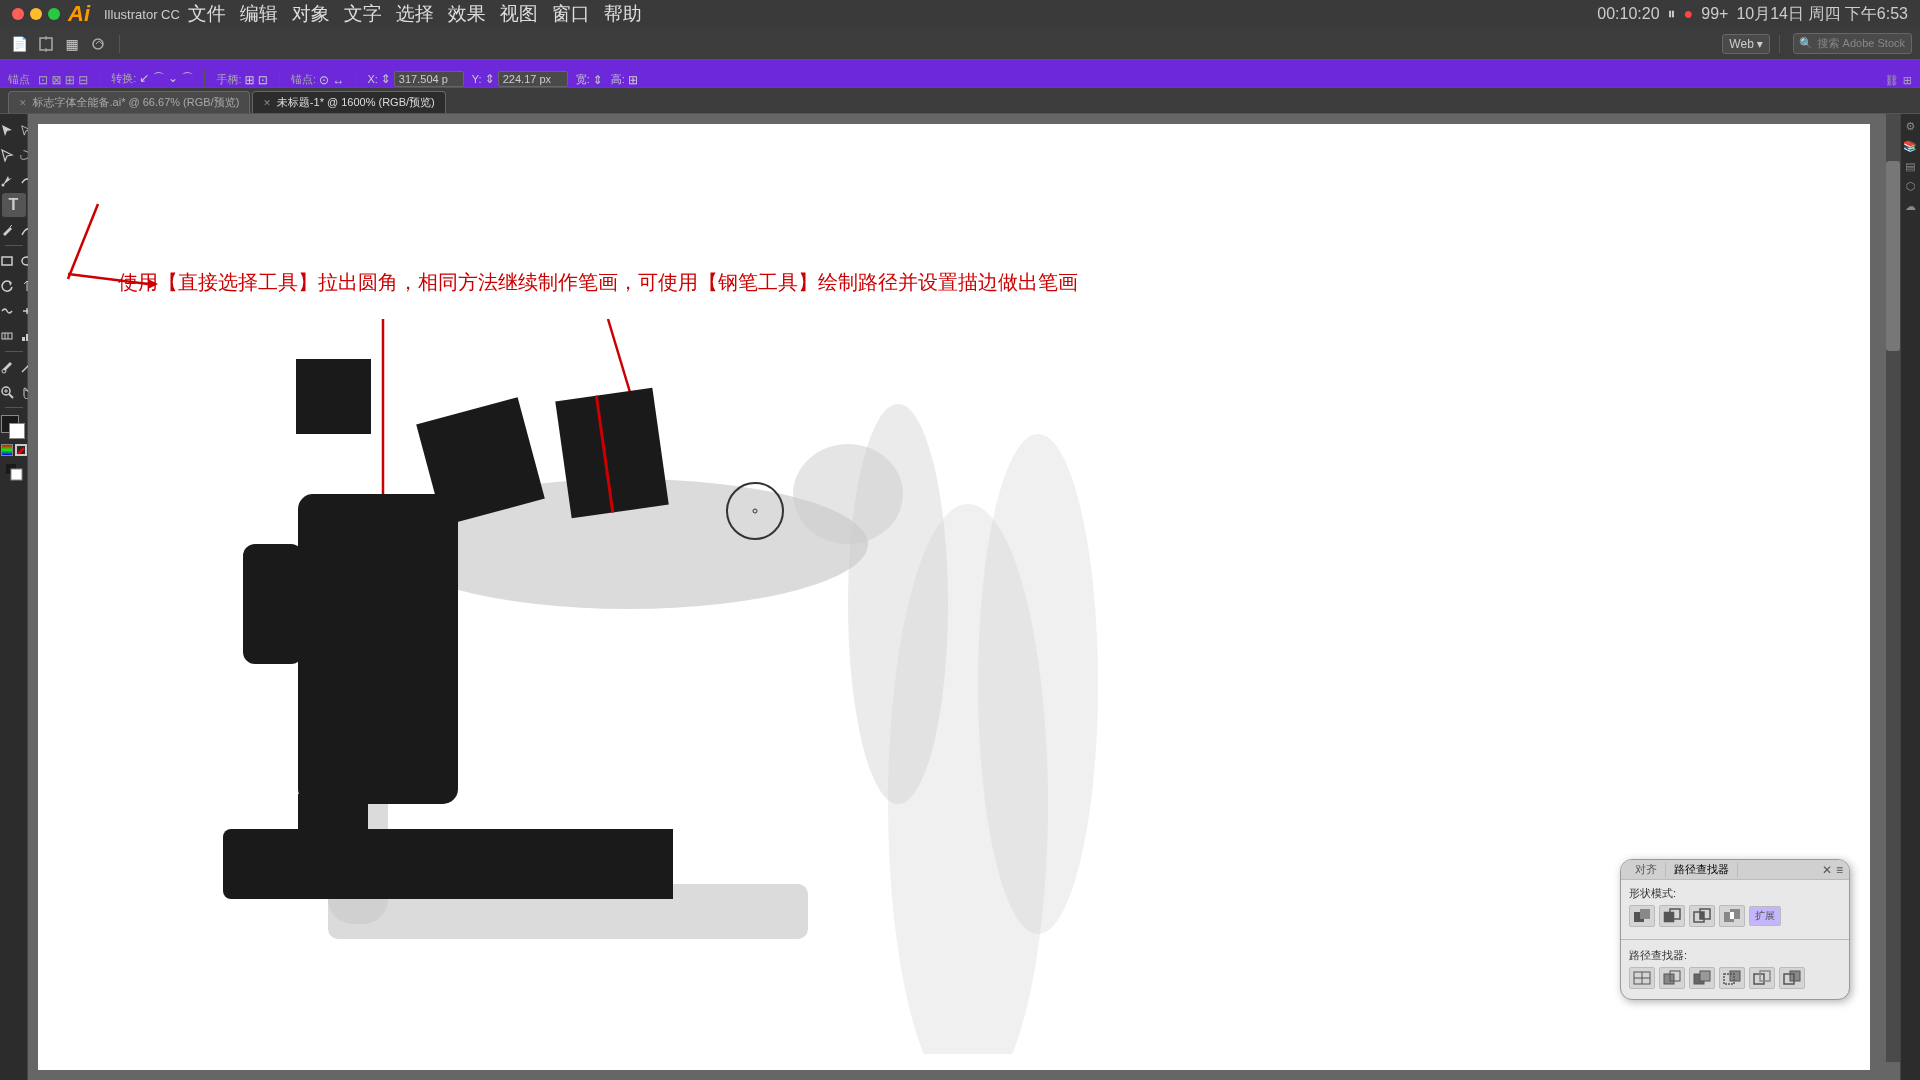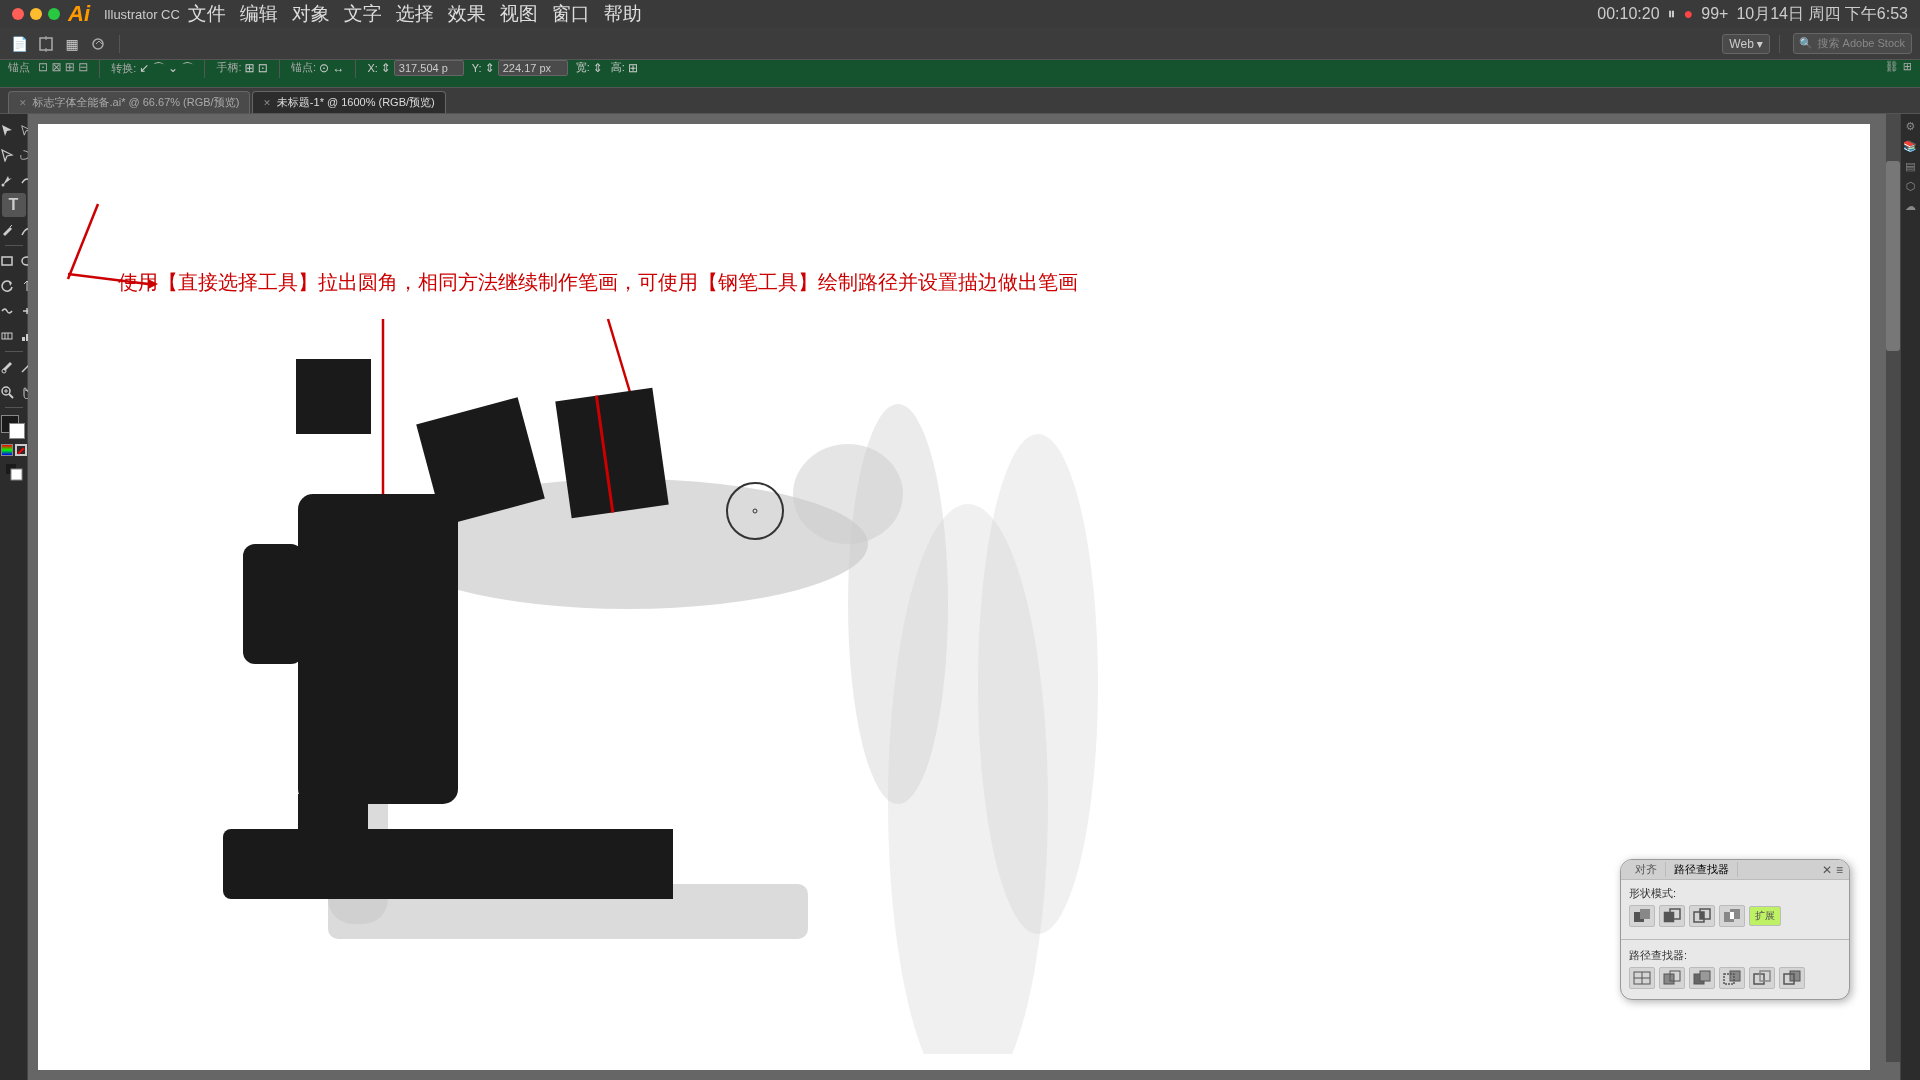--- a/index.html
+++ b/index.html
@@ -29,22 +29,22 @@
       display: flex; align-items: center; padding: 0 8px; gap: 6px; border-bottom: 1px solid #555;
     }
     .toolbar-btn { width: 24px; height: 24px; display: flex; align-items: center; justify-content: center; cursor: pointer; border-radius: 3px; color: #ccc; font-size: 14px; }
     .toolbar-separator { width: 1px; height: 18px; background: #555; margin: 0 3px; }
     .toolbar-group { display: flex; align-items: center; gap: 2px; }
     .web-dropdown { display: flex; align-items: center; gap: 3px; background: #4a4a4a; border: 1px solid #666; border-radius: 3px; padding: 2px 6px; color: #ccc; font-size: 12px; cursor: pointer; margin-left: 4px; }
     .search-box { display: flex; align-items: center; background: #4a4a4a; border: 1px solid #666; border-radius: 3px; padding: 2px 6px; color: #ccc; font-size: 11px; margin-left: 4px; gap: 4px; }
 
     
     #property-bar {
-      width: 100%; height: 28px; background: #14532d;
-      display: flex; align-items: flex-start; padding: 0 8px; gap: 8px;
+      width: 100%; height: 28px; background: #6d28d9;
+      display: flex; align-items: flex-end; padding: 0 8px; gap: 8px;
       border-bottom: 1px solid #555; font-size: 11px; color: #ccc;
     }
     .prop-item { display: flex; align-items: center; gap: 3px; }
     .prop-label { color: #aaa; }
     .prop-input { background: #4a4a4a; border: 1px solid #666; border-radius: 2px; padding: 1px 4px; color: #ccc; font-size: 11px; width: 70px; }
 
     
     #tabs-bar {
       width: 100%; height: 26px; background: #3c3c3c;
       display: flex; align-items: flex-end; padding: 0 8px; border-bottom: 1px solid #555;
@@ -97,21 +97,21 @@
     .panel-tab.active { color: #000; font-weight: 500; }
     .panel-section { padding: 6px 8px; }
     .panel-section-title { font-size: 11px; color: #333; margin-bottom: 4px; }
     .panel-row { display: flex; align-items: center; gap: 4px; margin-bottom: 4px; }
     .panel-icon-btn {
       width: 26px; height: 22px; background: #d5d5d5; border: 1px solid #bbb;
       border-radius: 2px; display: flex; align-items: center; justify-content: center;
       cursor: pointer; font-size: 11px;
     }
     .panel-text-btn {
-      font-size: 10px; color: #555; background: #bef264; border: 1px solid #bbb;
+      font-size: 10px; color: #555; background: #c4b5fd; border: 1px solid #bbb;
       border-radius: 2px; padding: 2px 5px; cursor: pointer;
     }
     .panel-close { font-size: 12px; color: #555; cursor: pointer; }
     .panel-menu { font-size: 12px; color: #555; cursor: pointer; }
     .panel-divider { width: 100%; height: 1px; background: #bbb; margin: 2px 0; }
 
     
     #right-panel {
       width: 20px; background: #2c2c2c; border-left: 1px solid #444;
       display: flex; flex-direction: column; align-items: center; padding: 4px 0; gap: 4px;

